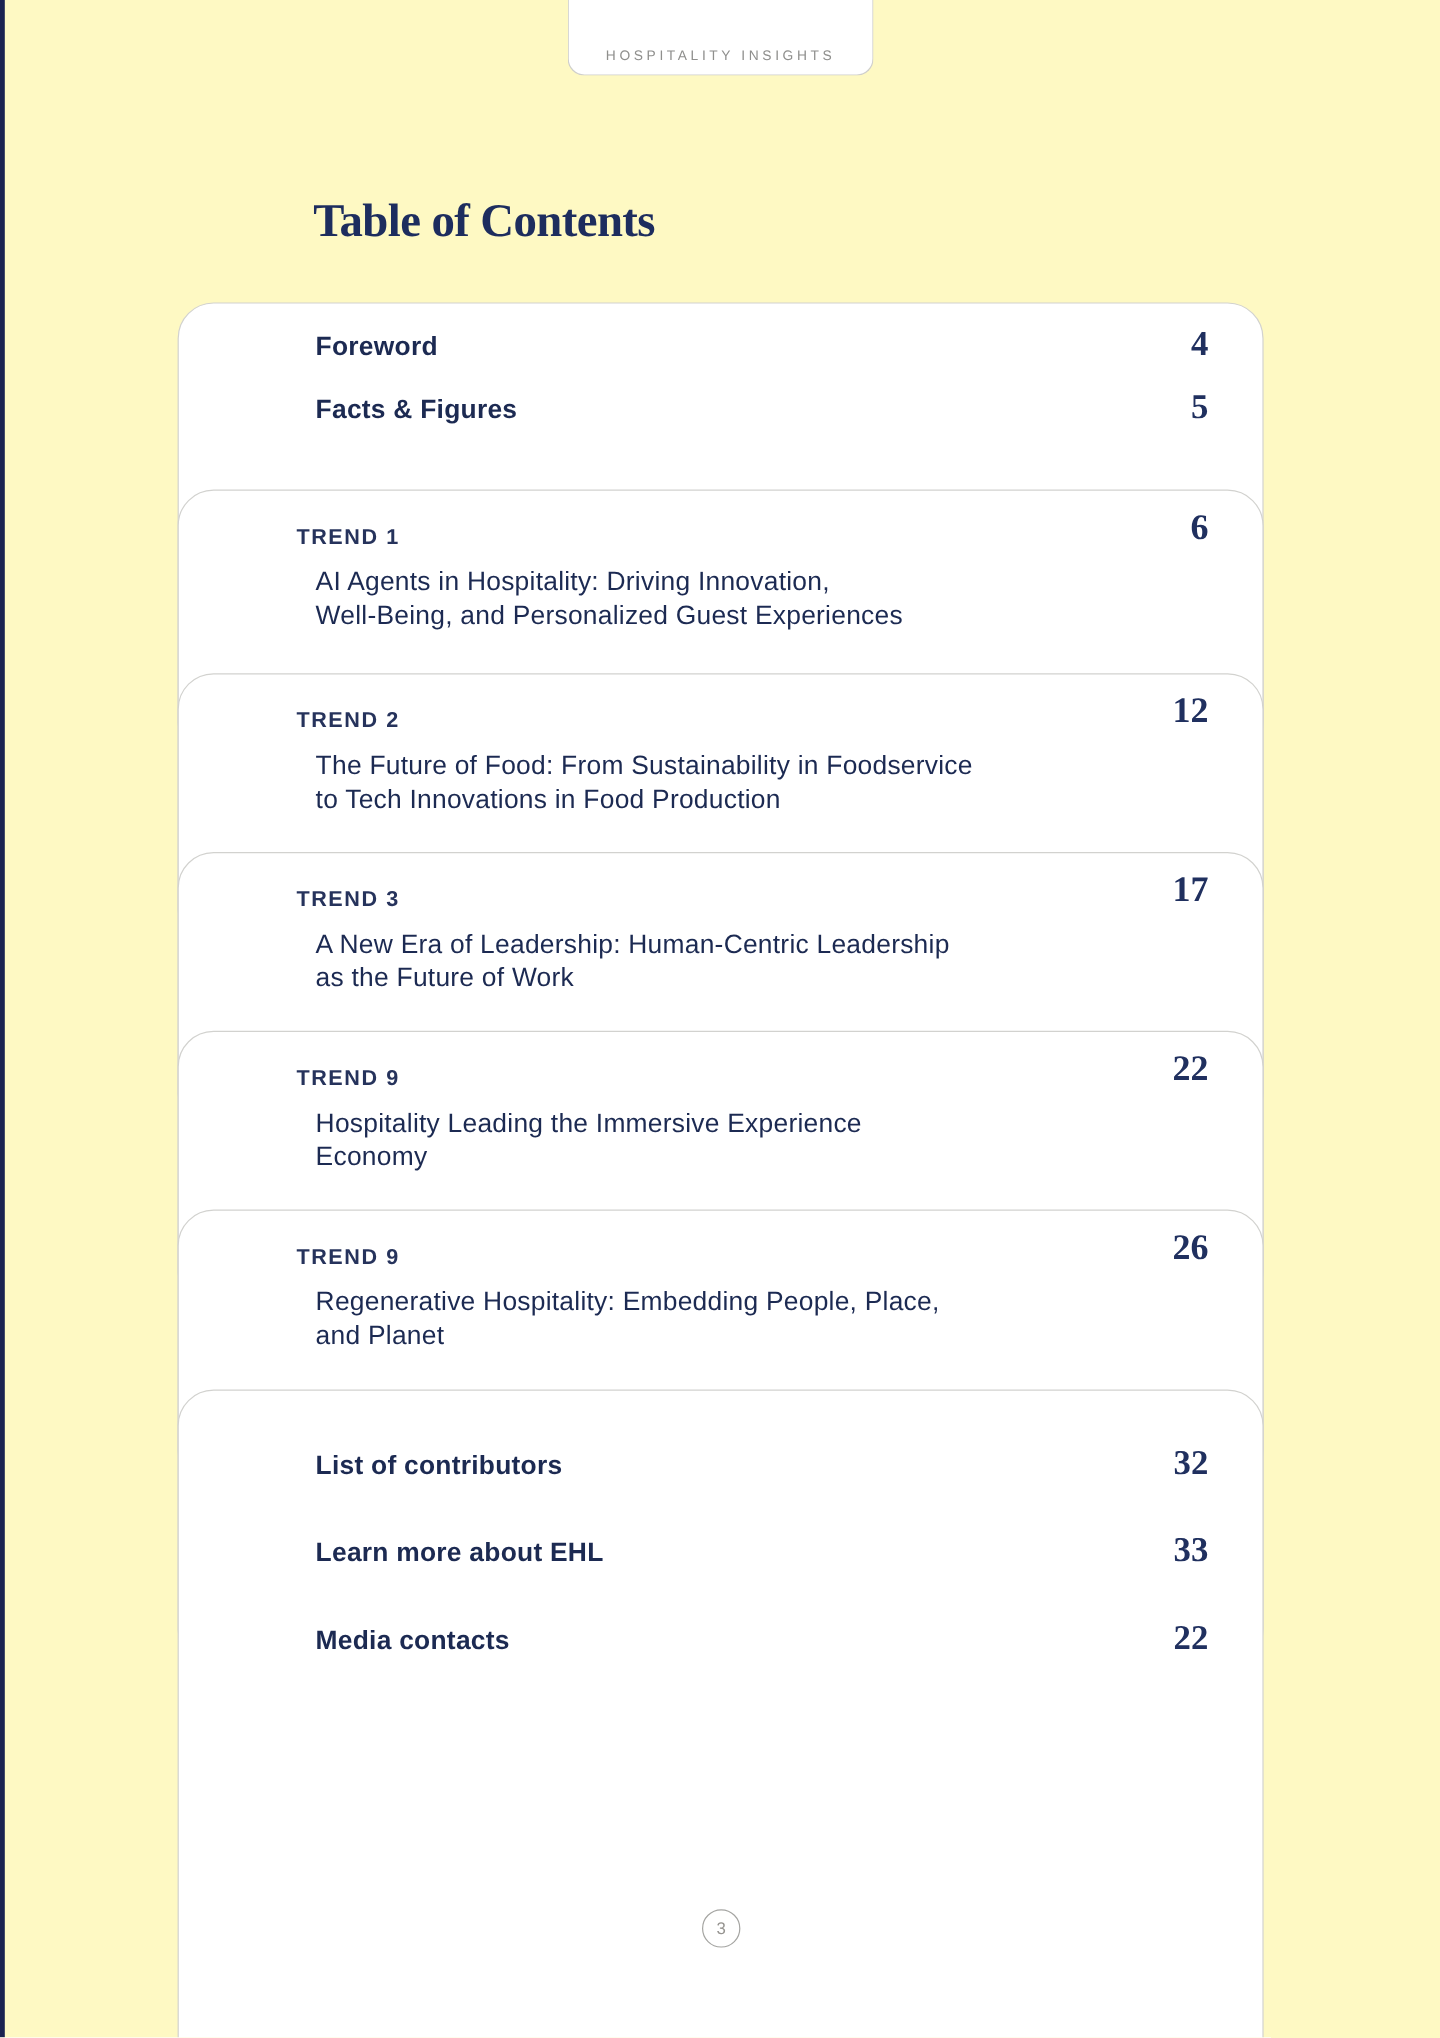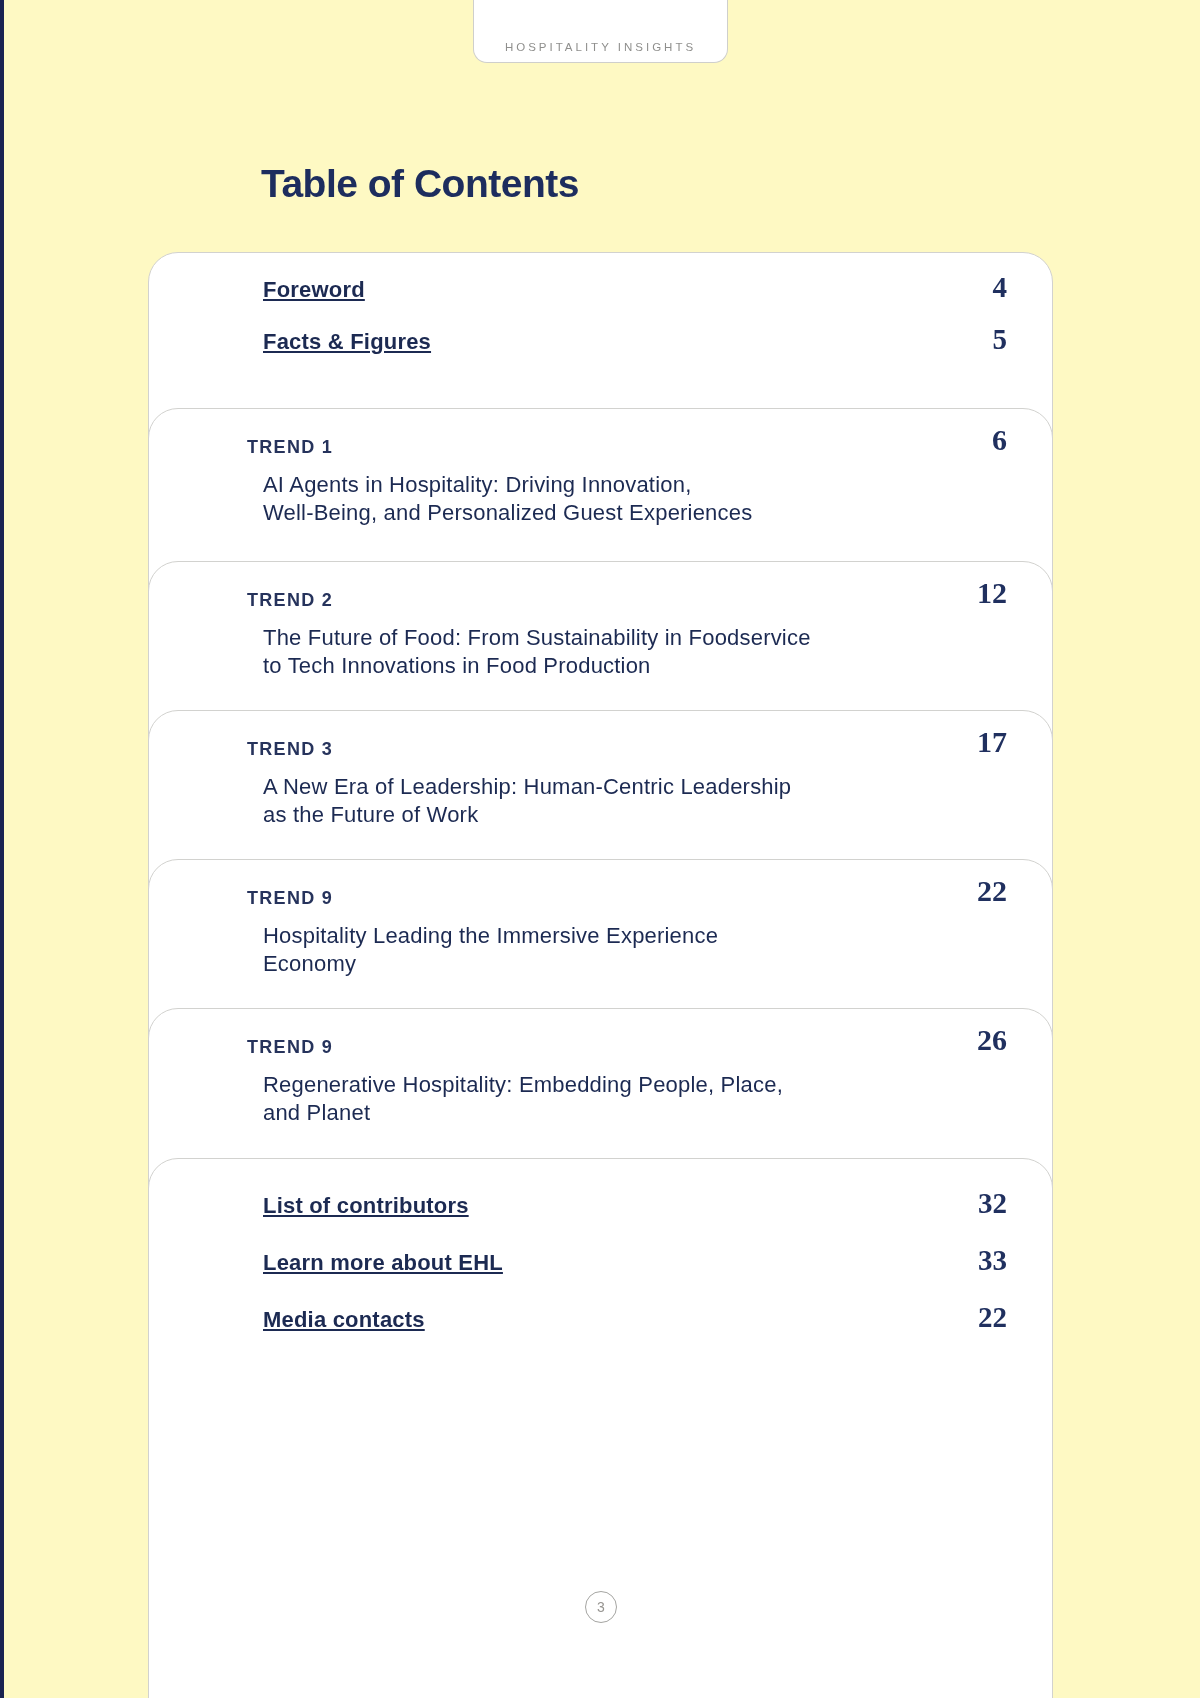--- a/index.html
+++ b/index.html
@@ -17,42 +17,42 @@
     border:1px solid #cfcfcc; border-top:none;
     border-radius:0 0 14px 14px;
     display:flex; align-items:flex-end; justify-content:center;
     padding-bottom:9px; box-sizing:border-box; background:#ffffff;
   }
   .tab-label {
     font-size:11.5px; letter-spacing:3px; color:#8f8f8d; font-weight:400;
   }
   .page-title {
     position:absolute; left:261px; top:136px;
-    font-family:Liberation Sans, sans-serif; font-weight:700;
+    font-family:Liberation Serif, serif; font-weight:700;
     font-size:39px; letter-spacing:-0.5px; color:#1d2d5e;
   }
   .card {
     position:absolute; left:148px; width:905px;
     background:#ffffff; border:1px solid #d2d2cf; border-radius:30px;
     box-sizing:border-box;
   }
   .card-front   { top:252px;  height:380px; z-index:1; padding-top:18px; }
   .card-trend-1 { top:408px;  height:380px; z-index:2; }
   .card-trend-2 { top:561px;  height:380px; z-index:3; }
   .card-trend-3 { top:710px;  height:380px; z-index:4; }
   .card-trend-4 { top:859px;  height:380px; z-index:5; }
   .card-trend-5 { top:1008px; height:380px; z-index:6; }
   .card-back    { top:1158px; height:620px; z-index:7; padding-top:28px; }
   .simple-row {
     display:flex; justify-content:space-between; align-items:baseline;
     padding:0 45px 0 114px; height:52px;
   }
-  .card-back .simple-row { height:57px; }
+  .card-back .simple-row { height:57px;margin-top:16px; }
   .entry-label {
-    font-size:22px; font-weight:700; color:#1c2a52; letter-spacing:0.2px;text-decoration:underline;
+    font-size:22px; font-weight:700; color:#1c2a52; letter-spacing:0.2px;
   }
   .page-num {
     font-family:"Liberation Serif", serif; font-weight:700;
     font-size:29px; color:#20305f;
   }
   .trend-label {
     position:absolute; left:98px; top:28px;
     font-size:18px; font-weight:700; letter-spacing:1.3px; color:#26335c;
   }
   .trend-title {

